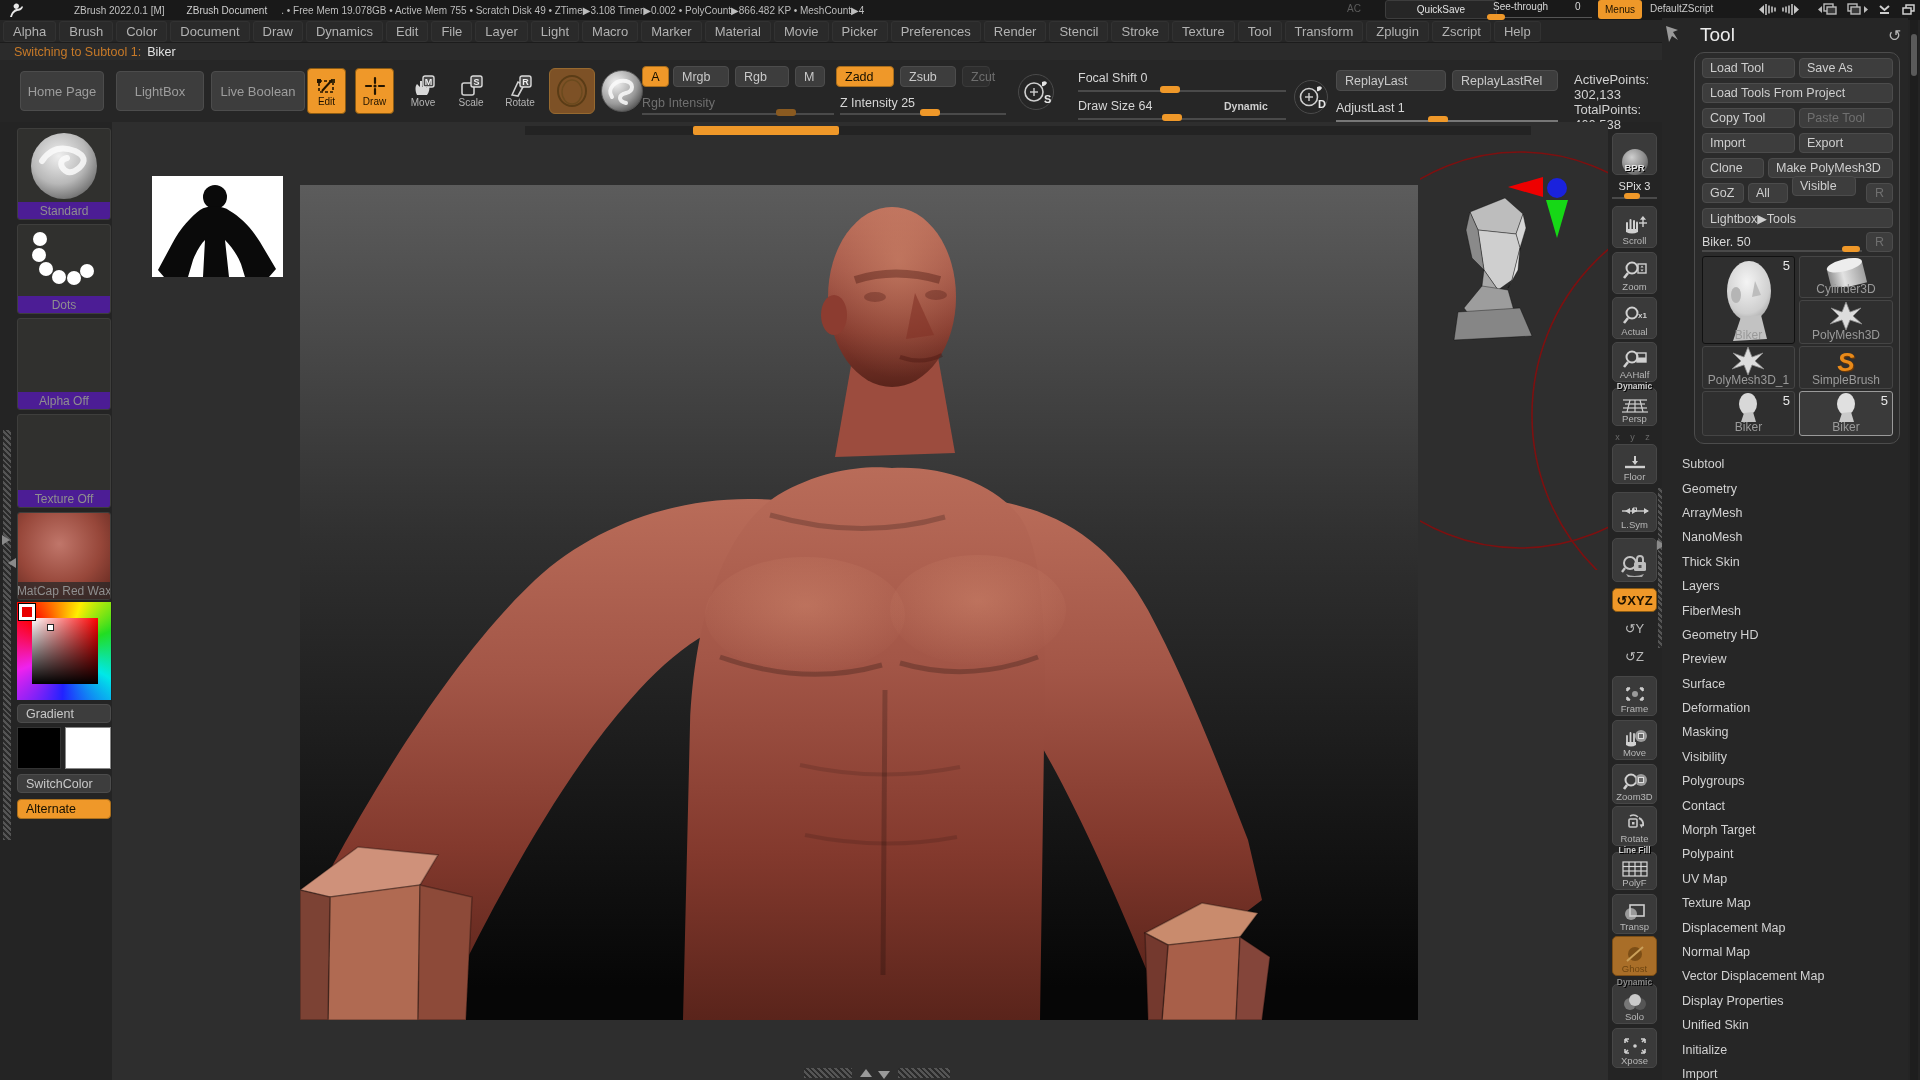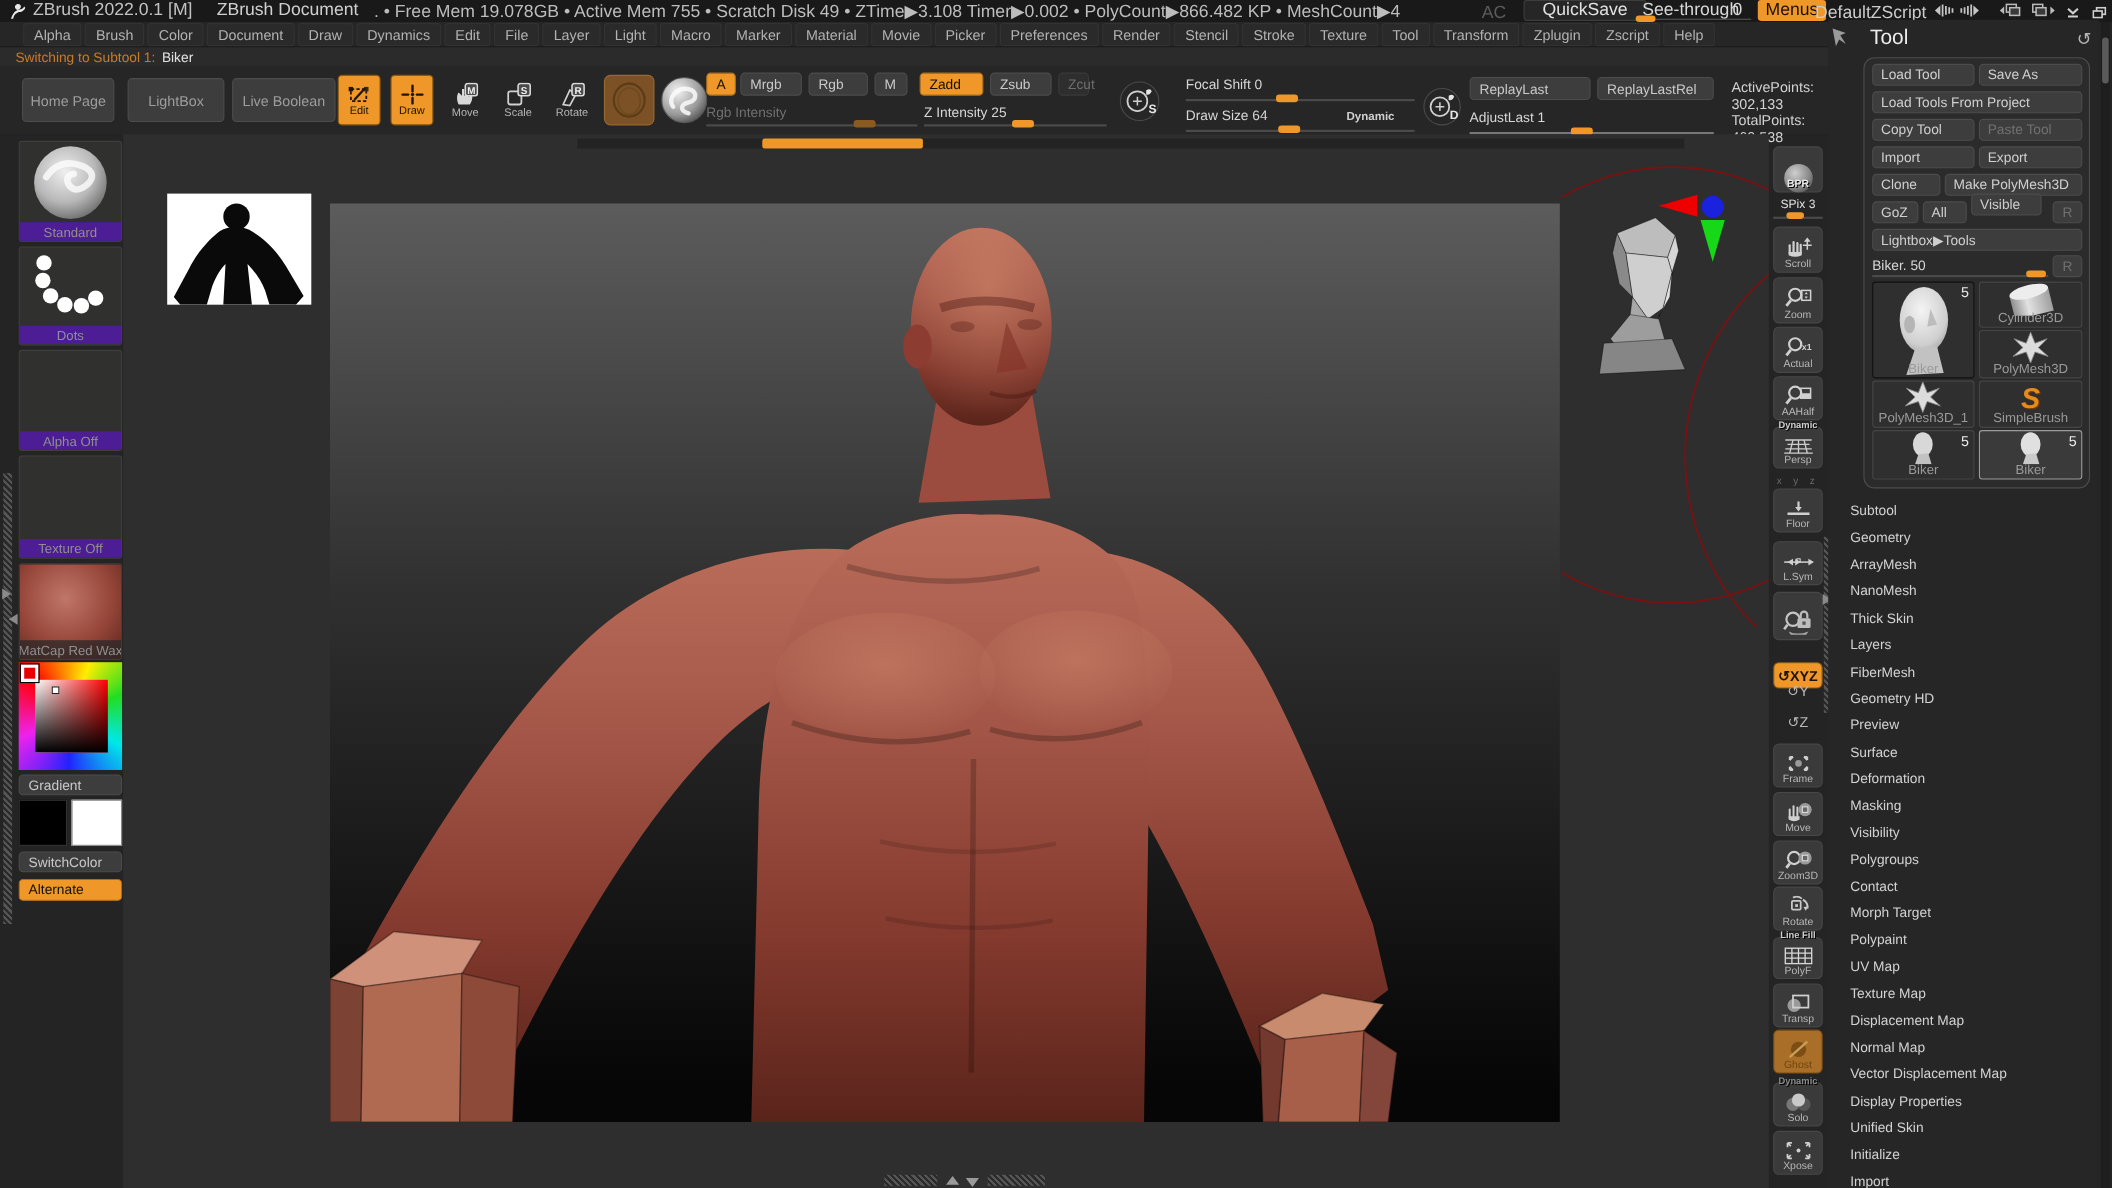--- a/index.html
+++ b/index.html
@@ -2,24 +2,24 @@
 <html><head>
 <meta charset="utf-8">
 <style>
   html,body{margin:0;padding:0;background:#111;}
   *{box-sizing:border-box;}
   #app{position:relative;width:1920px;height:1080px;background:#242424;overflow:hidden;
        font-family:"Liberation Sans",sans-serif;color:#c8c8c8;-webkit-font-smoothing:antialiased;}
   .abs{position:absolute;}
   
   .titlebar{position:absolute;left:0;top:0;width:1920px;height:20px;background:#191919;
-            display:flex;align-items:center;font-size:16px;color:#c2c2c2;}
+            display:flex;align-items:center;font-size:10px;color:#c2c2c2;padding-left:44px;}
   
   .menubar{position:absolute;left:0;top:20px;width:1662px;height:22px;background:#262626;
-           display:flex;align-items:center;padding-left:21px;gap:3px;}
+           display:flex;align-items:center;padding-left:3px;gap:3px;}
   .mi{font-size:13px;color:#b2b2b2;padding:2px 9px;border:1px solid #323232;border-radius:3px;
       background:#2a2a2a;white-space:nowrap;}
   
   .statusline{position:absolute;left:0;top:42px;width:1662px;height:18px;background:#2b2b2b;
               font-size:12.5px;display:flex;align-items:center;padding-left:14px;gap:6px;border-top:1px solid #1c1c1c;}
   
   .toolbar{position:absolute;left:0;top:60px;width:1662px;height:62px;background:#262626;}
   .btn{background:#3d3d3d;border:1px solid #4c4c4c;border-radius:4px;color:#c9c9c9;font-size:12.5px;
        display:flex;align-items:center;padding:0 8px;height:21px;white-space:nowrap;}
   .btn.c{justify-content:center;padding:0;}
@@ -39,21 +39,21 @@
   .thumbbox .tlabel{position:absolute;left:0;right:0;bottom:0;height:17px;background:#4c1d95;
             font-size:12px;color:#8f8f8f;display:flex;align-items:center;justify-content:center;white-space:nowrap;}
   
   .canvas-outer{position:absolute;left:112px;top:122px;width:1496px;height:958px;background:#2e2e2e;overflow:hidden;}
   .checker{background-image:repeating-linear-gradient(45deg,#555 0 2px,#2a2a2a 2px 4px);}
   
   .rb{position:absolute;left:1612px;width:45px;background:#3a3a3a;border:1px solid #474747;border-radius:5px;
       display:flex;flex-direction:column;align-items:center;justify-content:flex-end;padding:2px 0 1px;}
   .rb .lbl{font-size:9.5px;color:#b8b8b8;line-height:10px;}
   .rb.plain{background:transparent;border-color:transparent;}
-  .rb.orange{background:#ef9829;border-color:#8a5a12;margin-top:14px;}
+  .rb.orange{background:#ef9829;border-color:#8a5a12;}
   .minihdr{position:absolute;left:1612px;width:45px;text-align:center;font-size:8.5px;font-weight:bold;color:#cfcfcf;
            text-shadow:1px 1px 0 #000;z-index:3;}
   
   .toolpanel{position:absolute;left:1662px;top:18px;width:246px;height:1062px;background:#262626;}
   .tp-btn{position:absolute;background:#3d3d3d;border:1px solid #4c4c4c;border-radius:4px;color:#cfcfcf;
           font-size:12.5px;display:flex;align-items:center;padding:0 7px;height:20px;white-space:nowrap;overflow:hidden;}
   .tp-btn.dim{color:#707070;}
   .tthumb{position:absolute;background:#2f2f2f;border:1px solid #454545;border-radius:3px;overflow:hidden;}
   .tthumb .tl{position:absolute;left:0;right:0;bottom:1px;font-size:12px;color:#9a9a9a;text-align:center;white-space:nowrap;}
   .tthumb .badge{position:absolute;right:4px;top:1px;font-size:13px;color:#e8e8e8;}

